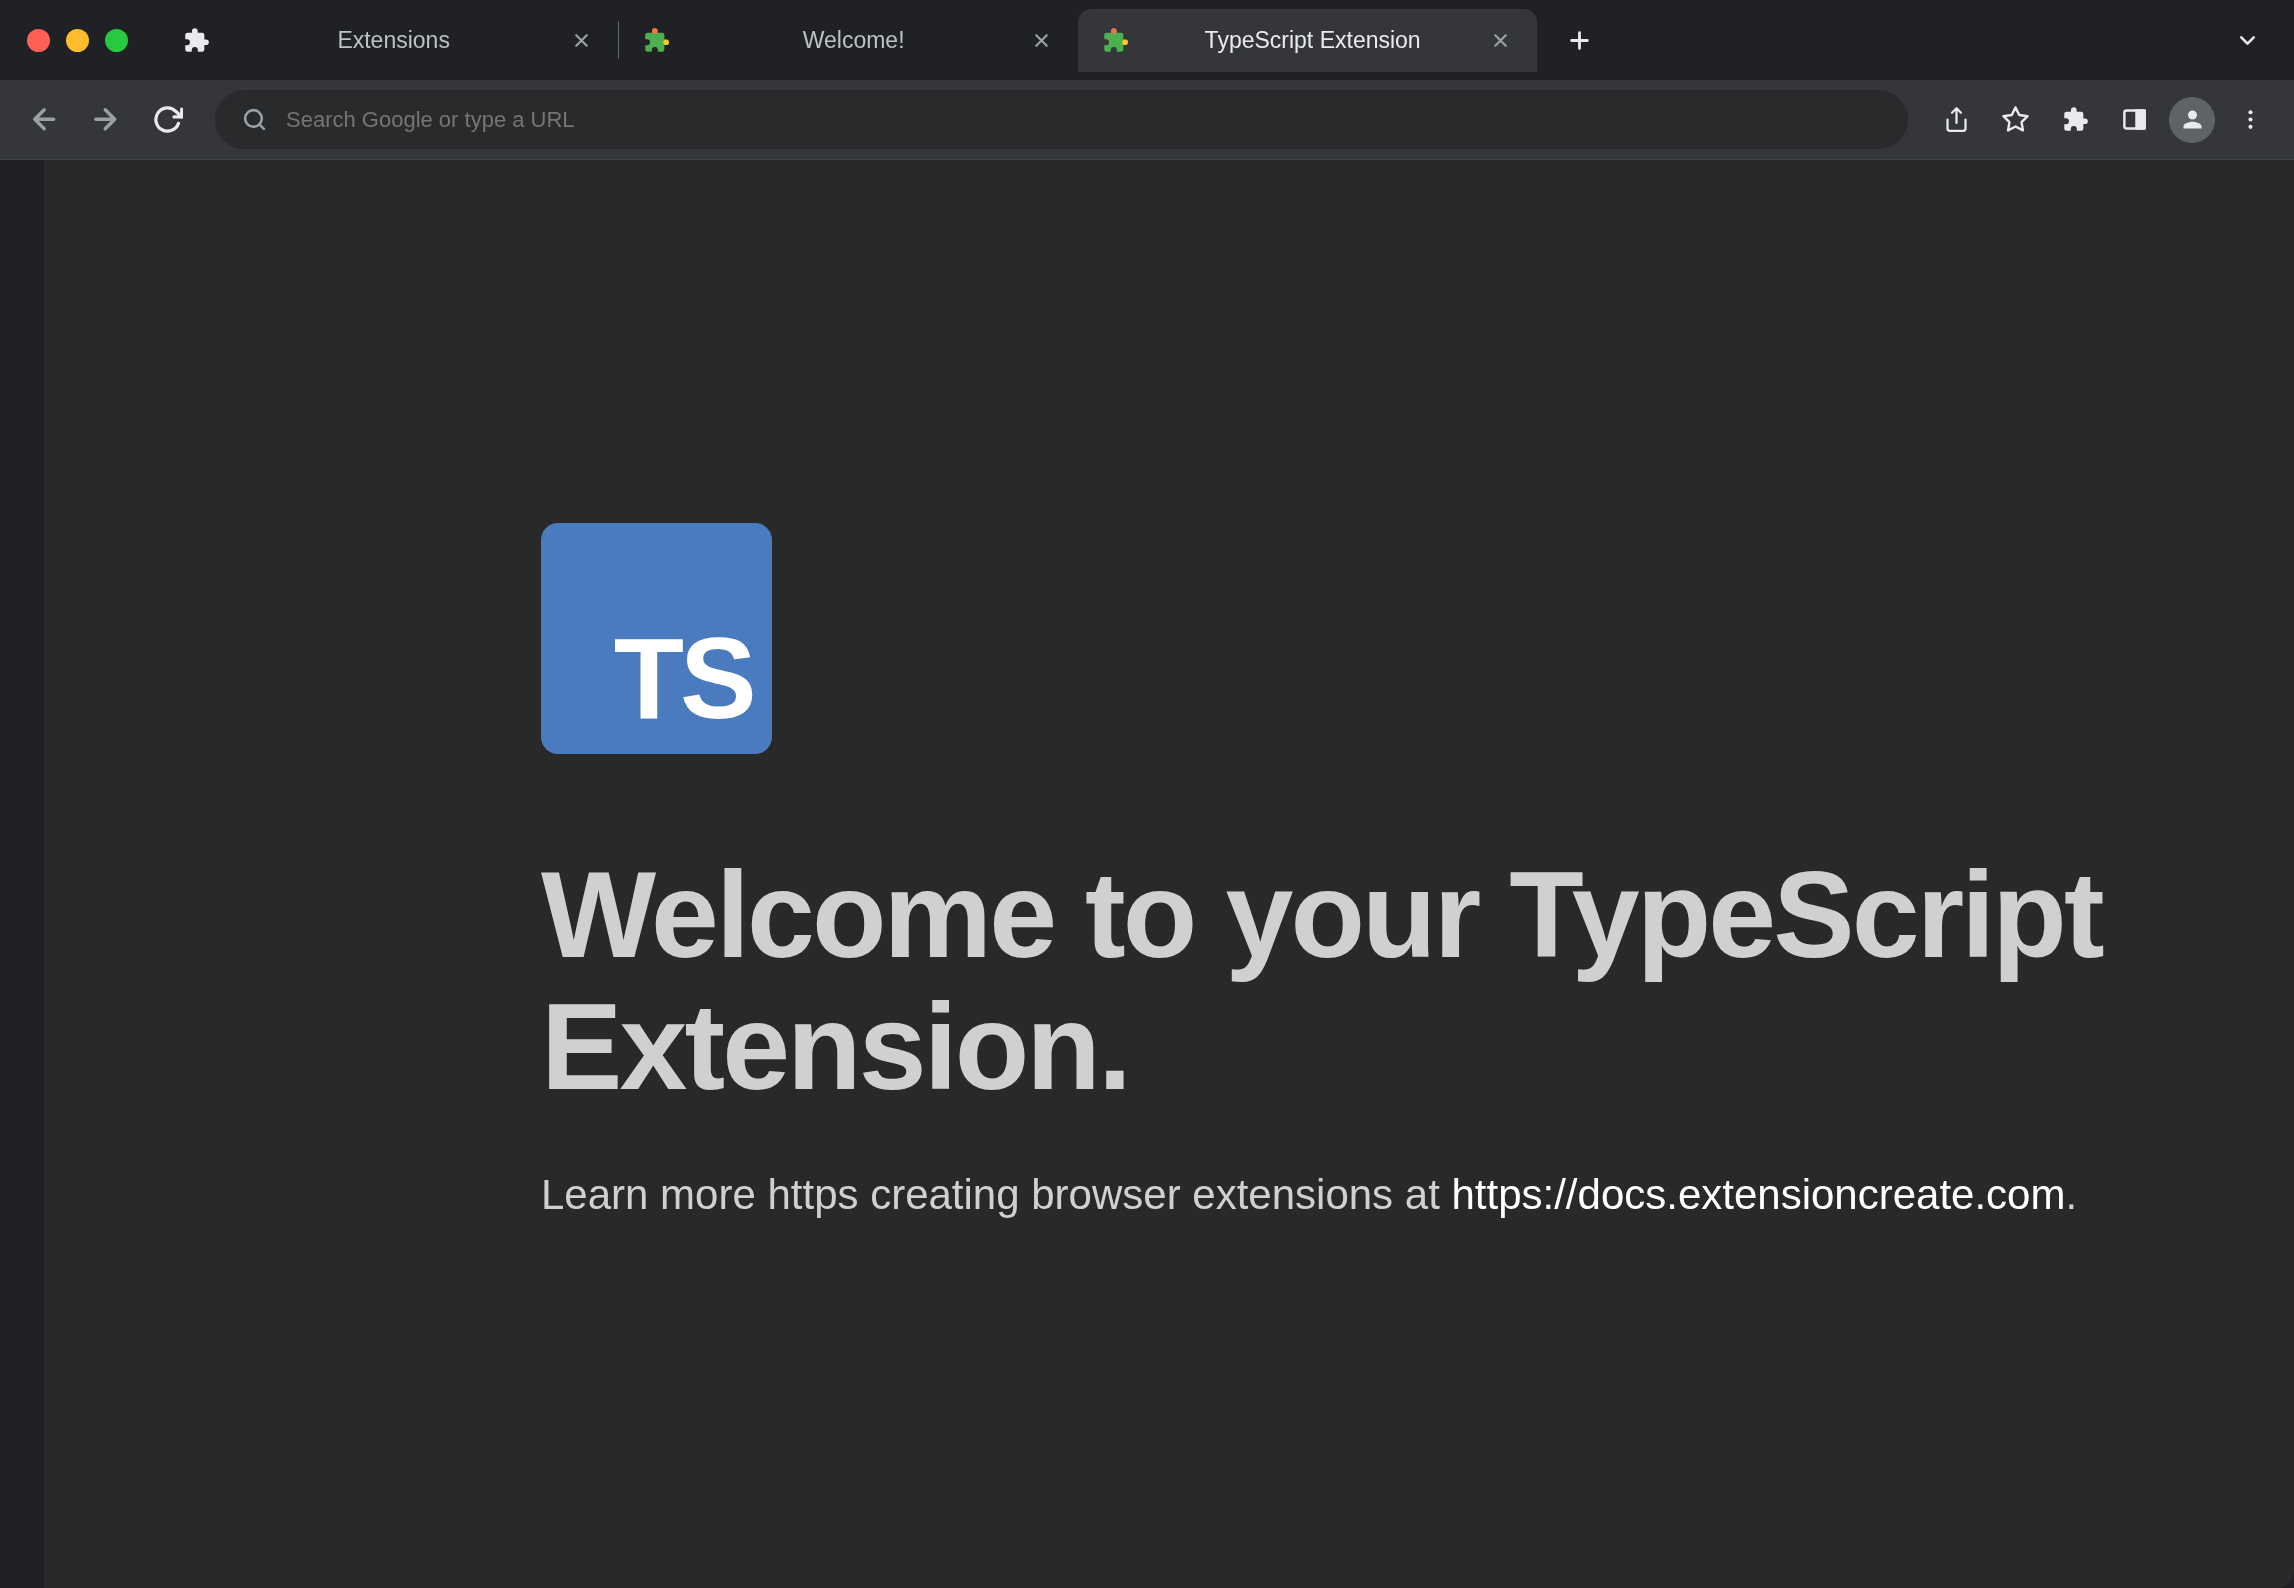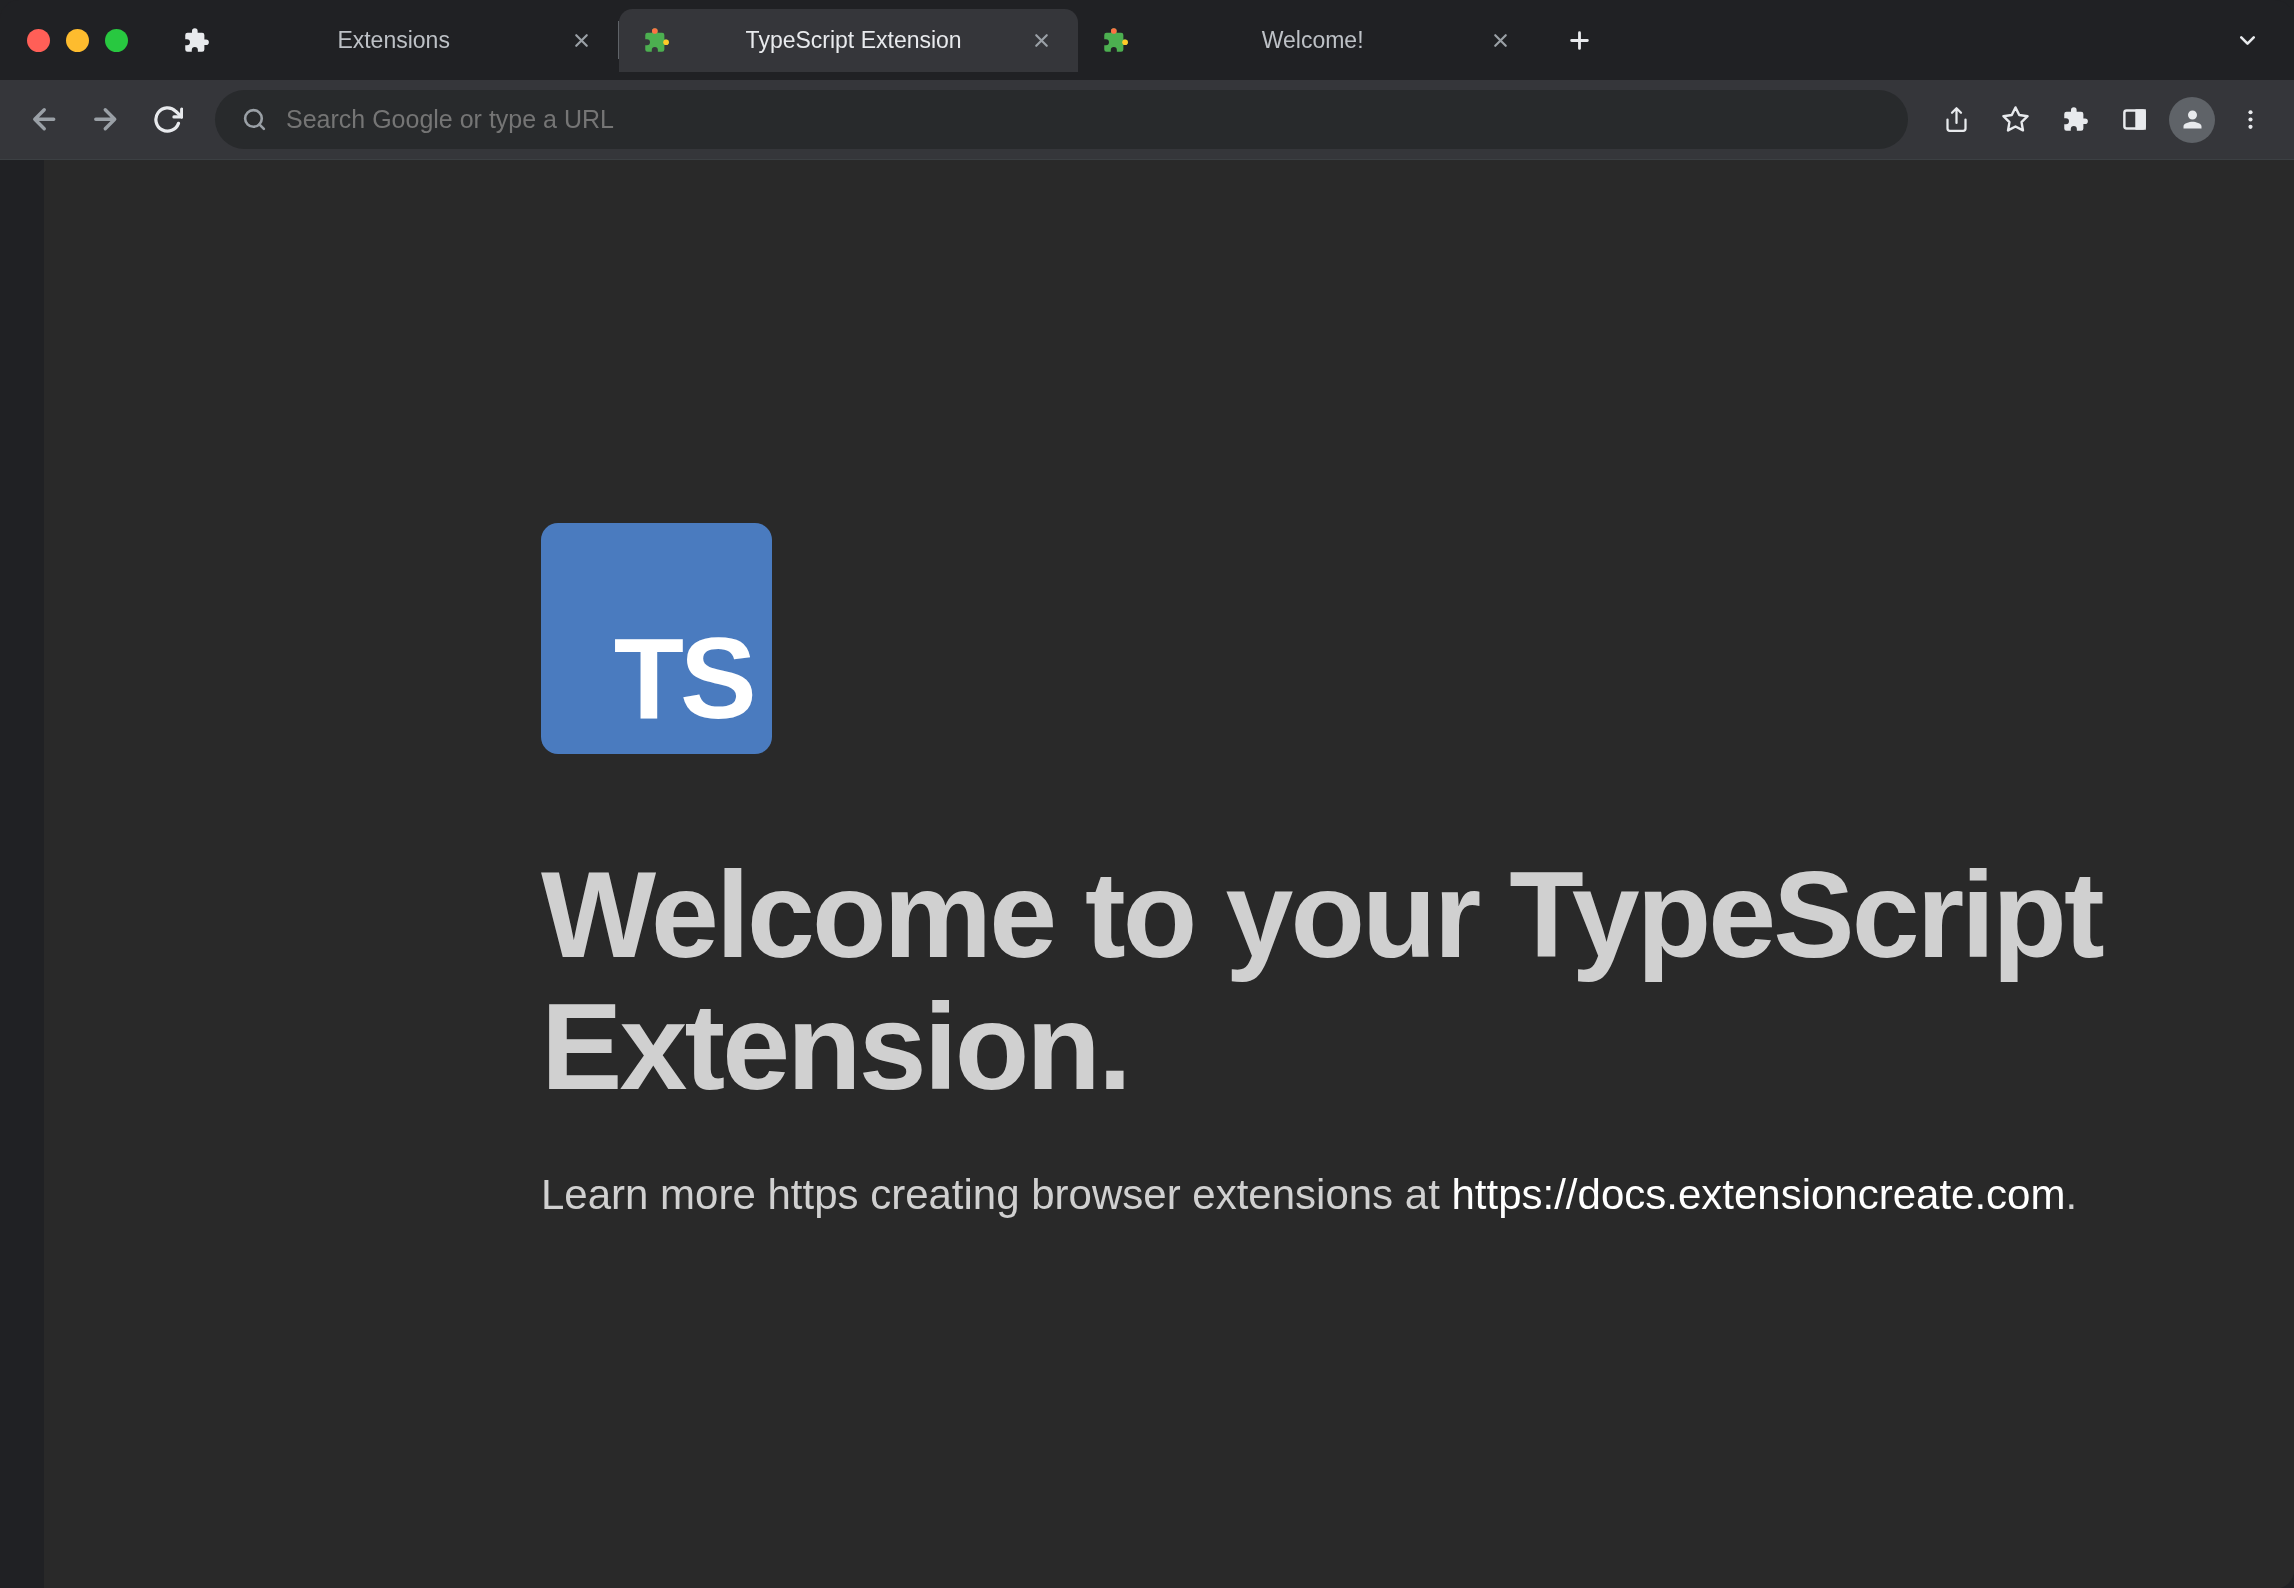--- a/index.html
+++ b/index.html
@@ -153,21 +153,21 @@
     .omnibox-search-icon {
       color: #9aa0a6;
       margin-right: 19px;
     }
     .omnibox-input {
       flex: 1;
       background: transparent;
       border: none;
       outline: none;
       color: #fdba74;
-      font-size: 25px;
+      font-size: 22px;
     }
     .toolbar-icon {
       width: 50px;
       height: 50px;
       display: flex;
       align-items: center;
       justify-content: center;
       color: #e8eaed;
       cursor: pointer;
       border-radius: 50%;
@@ -251,50 +251,50 @@
           </svg>
       </span>
       <span class="tab-title">Extensions</span>
       <span class="tab-close">
         <svg width="21" height="21" viewBox="0 0 24 24" fill="none" stroke="#9aa0a6" stroke-width="2.5" stroke-linecap="round">
             <path d="M18 6L6 18M6 6l12 12"></path>
           </svg>
       </span>
     </div>
     <div class="tab-separator"></div>
+    <div class="tab inactive">
+      <span class="tab-icon">
+        <svg width="27" height="27" viewBox="0 0 24 24">
+            <path fill="#4caf50" d="M20.5 11H19V7a2 2 0 0 0-2-2h-4V3.5a2.5 2.5 0 0 0-5 0V5H4a2 2 0 0 0-2 2v3.8h1.5a2.7 2.7 0 0 1 0 5.4H2V20a2 2 0 0 0 2 2h3.8v-1.5a2.7 2.7 0 0 1 5.4 0V22H17a2 2 0 0 0 2-2v-4h1.5a2.5 2.5 0 0 0 0-5z"></path>
+            <circle fill="#ff7043" cx="10.5" cy="3.5" r="2.5"></circle>
+            <circle fill="#ffca28" cx="20.5" cy="13.5" r="2.5"></circle>
+          </svg>
+      </span>
+      <span class="tab-title">Welcome!</span>
+      <span class="tab-close">
+        <svg width="21" height="21" viewBox="0 0 24 24" fill="none" stroke="#9aa0a6" stroke-width="2.5" stroke-linecap="round">
+            <path d="M18 6L6 18M6 6l12 12"></path>
+          </svg>
+      </span>
+    </div>
     <div class="tab active">
       <span class="tab-icon">
         <svg width="27" height="27" viewBox="0 0 24 24">
             <path fill="#4caf50" d="M20.5 11H19V7a2 2 0 0 0-2-2h-4V3.5a2.5 2.5 0 0 0-5 0V5H4a2 2 0 0 0-2 2v3.8h1.5a2.7 2.7 0 0 1 0 5.4H2V20a2 2 0 0 0 2 2h3.8v-1.5a2.7 2.7 0 0 1 5.4 0V22H17a2 2 0 0 0 2-2v-4h1.5a2.5 2.5 0 0 0 0-5z"></path>
             <circle fill="#ff7043" cx="10.5" cy="3.5" r="2.5"></circle>
             <circle fill="#ffca28" cx="20.5" cy="13.5" r="2.5"></circle>
           </svg>
       </span>
       <span class="tab-title">TypeScript Extension</span>
       <span class="tab-close">
         <svg width="21" height="21" viewBox="0 0 24 24" fill="none" stroke="#9aa0a6" stroke-width="2.5" stroke-linecap="round">
             <path d="M18 6L6 18M6 6l12 12"></path>
           </svg>
       </span>
     </div>
-    <div class="tab inactive">
-      <span class="tab-icon">
-        <svg width="27" height="27" viewBox="0 0 24 24">
-            <path fill="#4caf50" d="M20.5 11H19V7a2 2 0 0 0-2-2h-4V3.5a2.5 2.5 0 0 0-5 0V5H4a2 2 0 0 0-2 2v3.8h1.5a2.7 2.7 0 0 1 0 5.4H2V20a2 2 0 0 0 2 2h3.8v-1.5a2.7 2.7 0 0 1 5.4 0V22H17a2 2 0 0 0 2-2v-4h1.5a2.5 2.5 0 0 0 0-5z"></path>
-            <circle fill="#ff7043" cx="10.5" cy="3.5" r="2.5"></circle>
-            <circle fill="#ffca28" cx="20.5" cy="13.5" r="2.5"></circle>
-          </svg>
-      </span>
-      <span class="tab-title">Welcome!</span>
-      <span class="tab-close">
-        <svg width="21" height="21" viewBox="0 0 24 24" fill="none" stroke="#9aa0a6" stroke-width="2.5" stroke-linecap="round">
-            <path d="M18 6L6 18M6 6l12 12"></path>
-          </svg>
-      </span>
-    </div>
     <div class="new-tab">
       <svg width="27" height="27" viewBox="0 0 24 24" fill="none" stroke="#e8eaed" stroke-width="2.5" stroke-linecap="round">
           <path d="M12 5v14M5 12h14"></path>
         </svg>
     </div>
   </div>
 
   <div class="tab-strip-right">
     <div class="chevron-down">
       <svg width="25" height="25" viewBox="0 0 24 24" fill="none" stroke="#e8eaed" stroke-width="2.5" stroke-linecap="round" stroke-linejoin="round">

